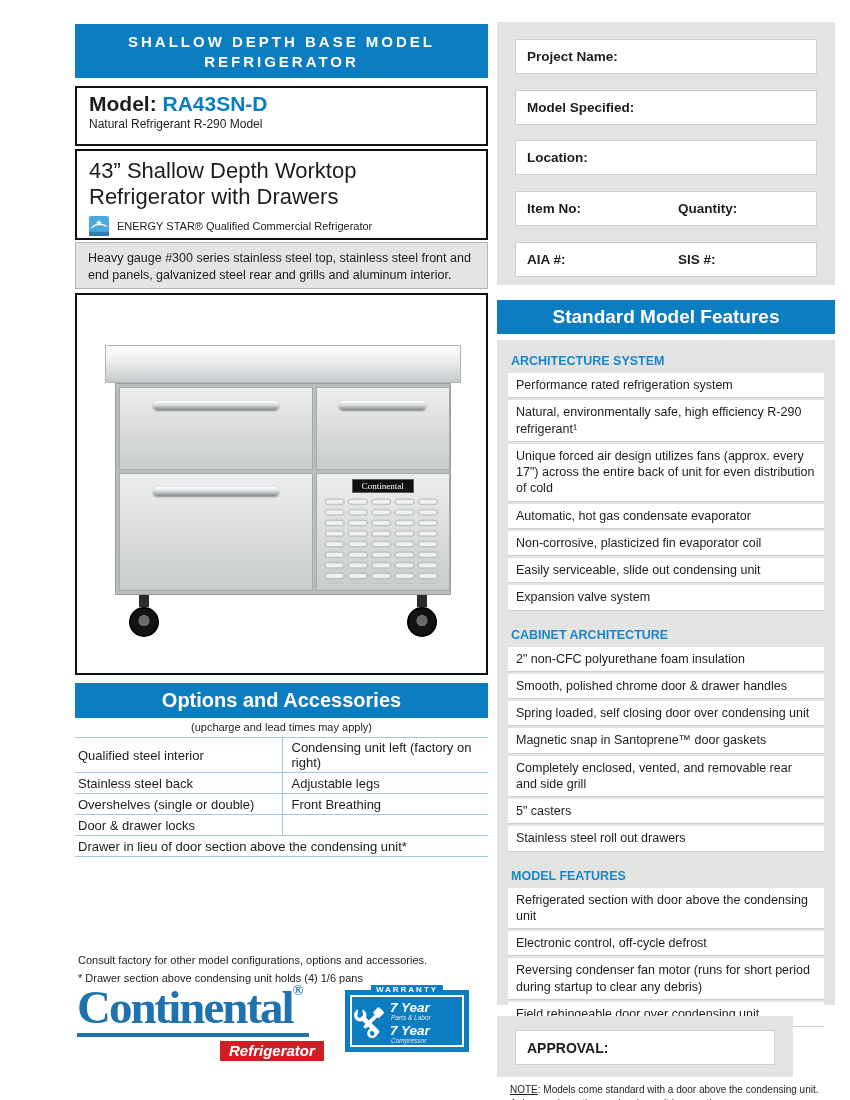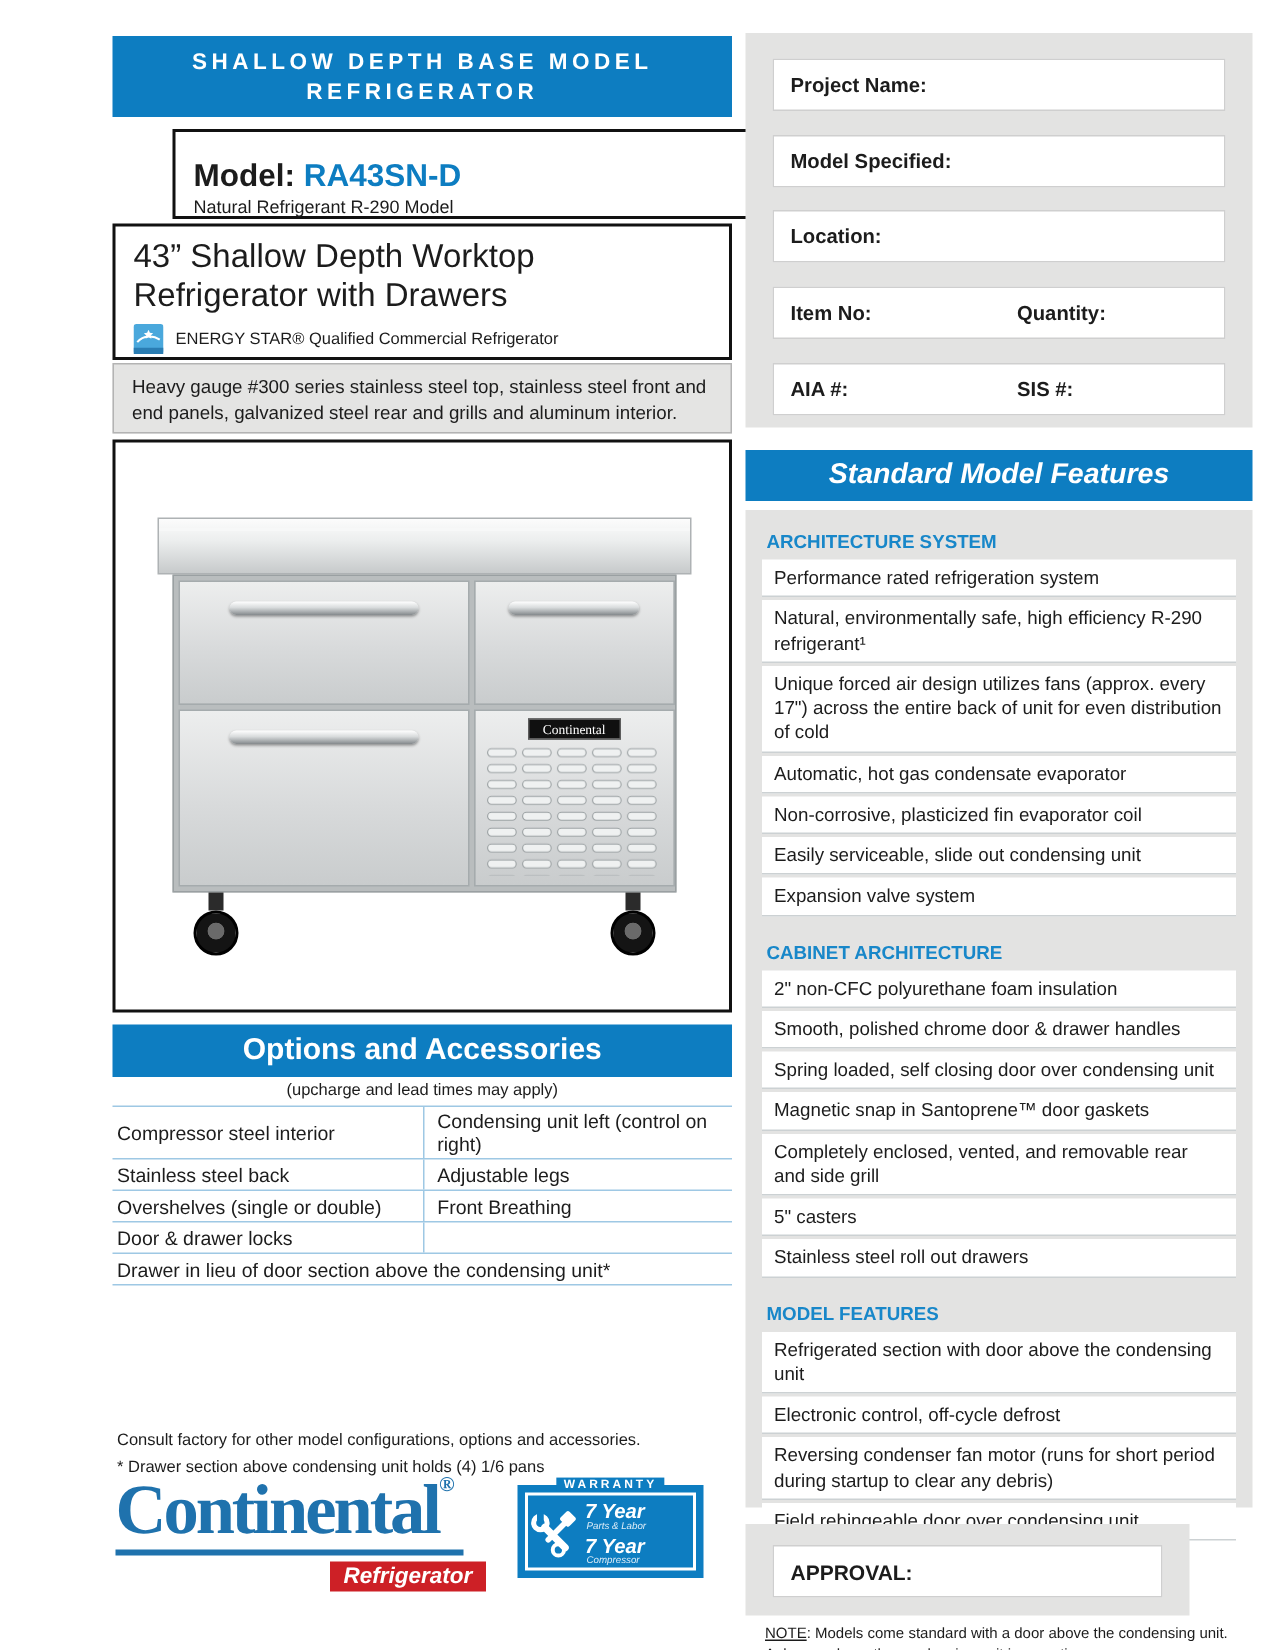--- a/index.html
+++ b/index.html
@@ -15,21 +15,21 @@
   body{background:#fff;}
   .page{position:relative;width:850px;height:1100px;background:#fff;overflow:hidden;
         font-family:"Liberation Sans",sans-serif;color:var(--ink);}
   .abs{position:absolute;box-sizing:border-box;}
 
   
   .banner{left:75px;top:24px;width:413px;height:54px;background:var(--blue);color:#fff;
           font-weight:bold;font-size:15px;letter-spacing:3px;text-align:center;
           display:flex;flex-direction:column;justify-content:center;gap:3px;}
   .model-box{left:75px;top:86px;width:413px;height:60px;border:2px solid #111;
-             padding:18px 12px 0 12px;background:#fff;margin-left:40px;}
+             padding:4px 12px 0 12px;background:#fff;}
   .model-line{font-size:21px;font-weight:bold;white-space:nowrap;}
   .model-number{color:var(--blue);}
   .model-sub{font-size:12px;margin-top:1px;}
 
   .title-box{left:75px;top:149px;width:413px;height:91px;border:2px solid #111;
              padding:7px 12px;background:#fff;}
   .prod-title{font-size:22px;line-height:1.18;}
   .estar-row{display:flex;align-items:center;gap:8px;margin-top:6px;}
   .estar-logo svg{width:20px;height:20px;display:block;}
   .estar-text{font-size:11px;}
@@ -95,21 +95,21 @@
   .w-year{color:#fff;font-size:13.5px;font-weight:bold;font-style:italic;line-height:1.05;}
   .w-sub{color:#dcecf7;font-size:6.5px;font-style:italic;margin:0 0 2px 1px;line-height:1;}
 
   
   .form-panel{left:497px;top:22px;width:338px;height:263px;background:var(--panel-gray);}
   .field{position:absolute;left:18px;right:18px;height:33px;background:#fff;border:1px solid #cfcfcf;
          display:flex;align-items:center;padding:0 11px;font-weight:bold;font-size:13.5px;}
   .field .second{position:absolute;left:54%;}
 
   .smf-banner{left:497px;top:300px;width:338px;height:34px;background:var(--blue);color:#fff;
-              font-size:19px;font-weight:bold;text-align:center;line-height:34px;font-style:italic;}
+              font-size:19px;font-weight:bold;text-align:center;line-height:34px;}
 
   .features-panel{left:497px;top:340px;width:338px;height:665px;background:var(--panel-gray);
                   padding:12px 11px;}
   .f-section{margin-bottom:17px;}
   .f-heading{color:var(--head-blue);font-weight:bold;font-size:12.5px;margin:2px 0 5px 3px;}
   .f-item{background:#fff;font-size:12.5px;line-height:1.3;padding:4px 8px;margin-bottom:2px;
           border-bottom:1px solid #ccd1d3;}
   .f-foot{font-size:10px;margin:14px 2px 0 2px;line-height:1.4;}
   .f-note{font-size:10px;margin:11px 2px 0 2px;line-height:1.35;}
   .u{text-decoration:underline;}
@@ -191,22 +191,22 @@
           <div class="wheel"></div>
         </div>
     </div>
   </div>
 
   <div class="abs options-banner">Options and Accessories</div>
   <div class="abs options-sub">(upcharge and lead times may apply)</div>
 
   <div class="abs options-table">
     <div class="ot-row">
-      <div class="ot-cell">Compressor steel interior</div>
-      <div class="ot-cell r">Condensing unit left (control on right)</div>
+      <div class="ot-cell">Qualified steel interior</div>
+      <div class="ot-cell r">Condensing unit left (factory on right)</div>
     </div>
     <div class="ot-row">
       <div class="ot-cell">Stainless steel back</div>
       <div class="ot-cell r">Adjustable legs</div>
     </div>
     <div class="ot-row">
       <div class="ot-cell">Overshelves (single or double)</div>
       <div class="ot-cell r">Front Breathing</div>
     </div>
     <div class="ot-row">

